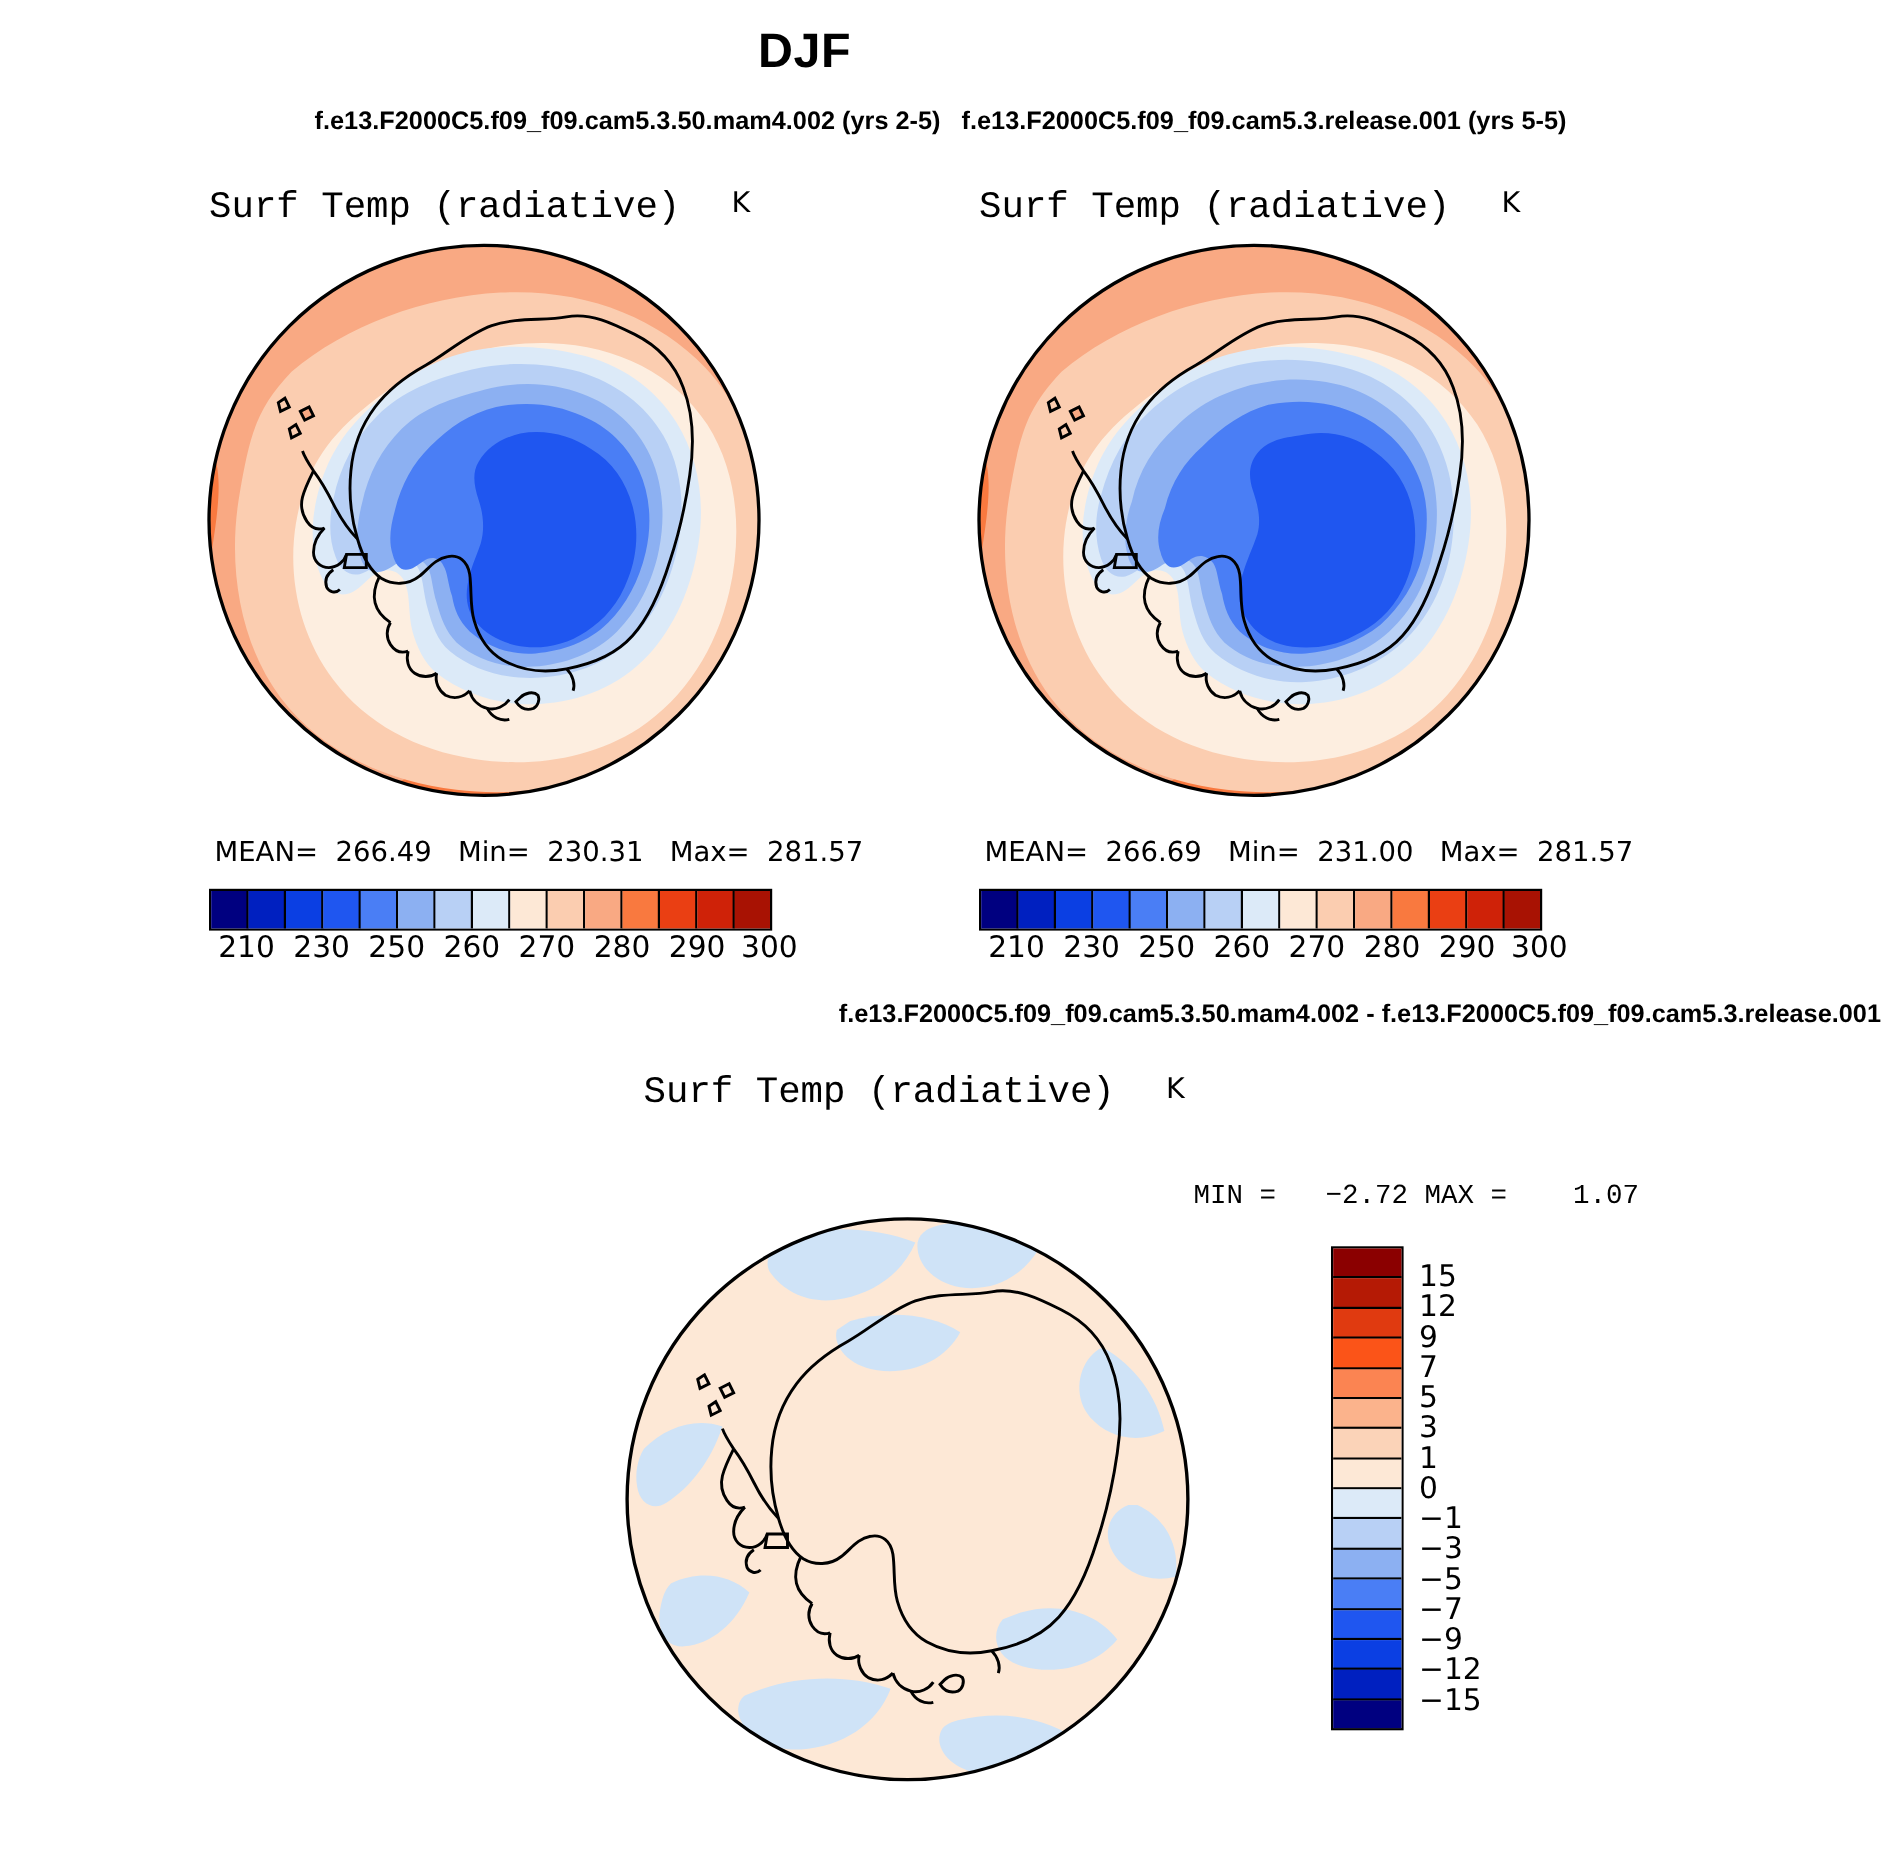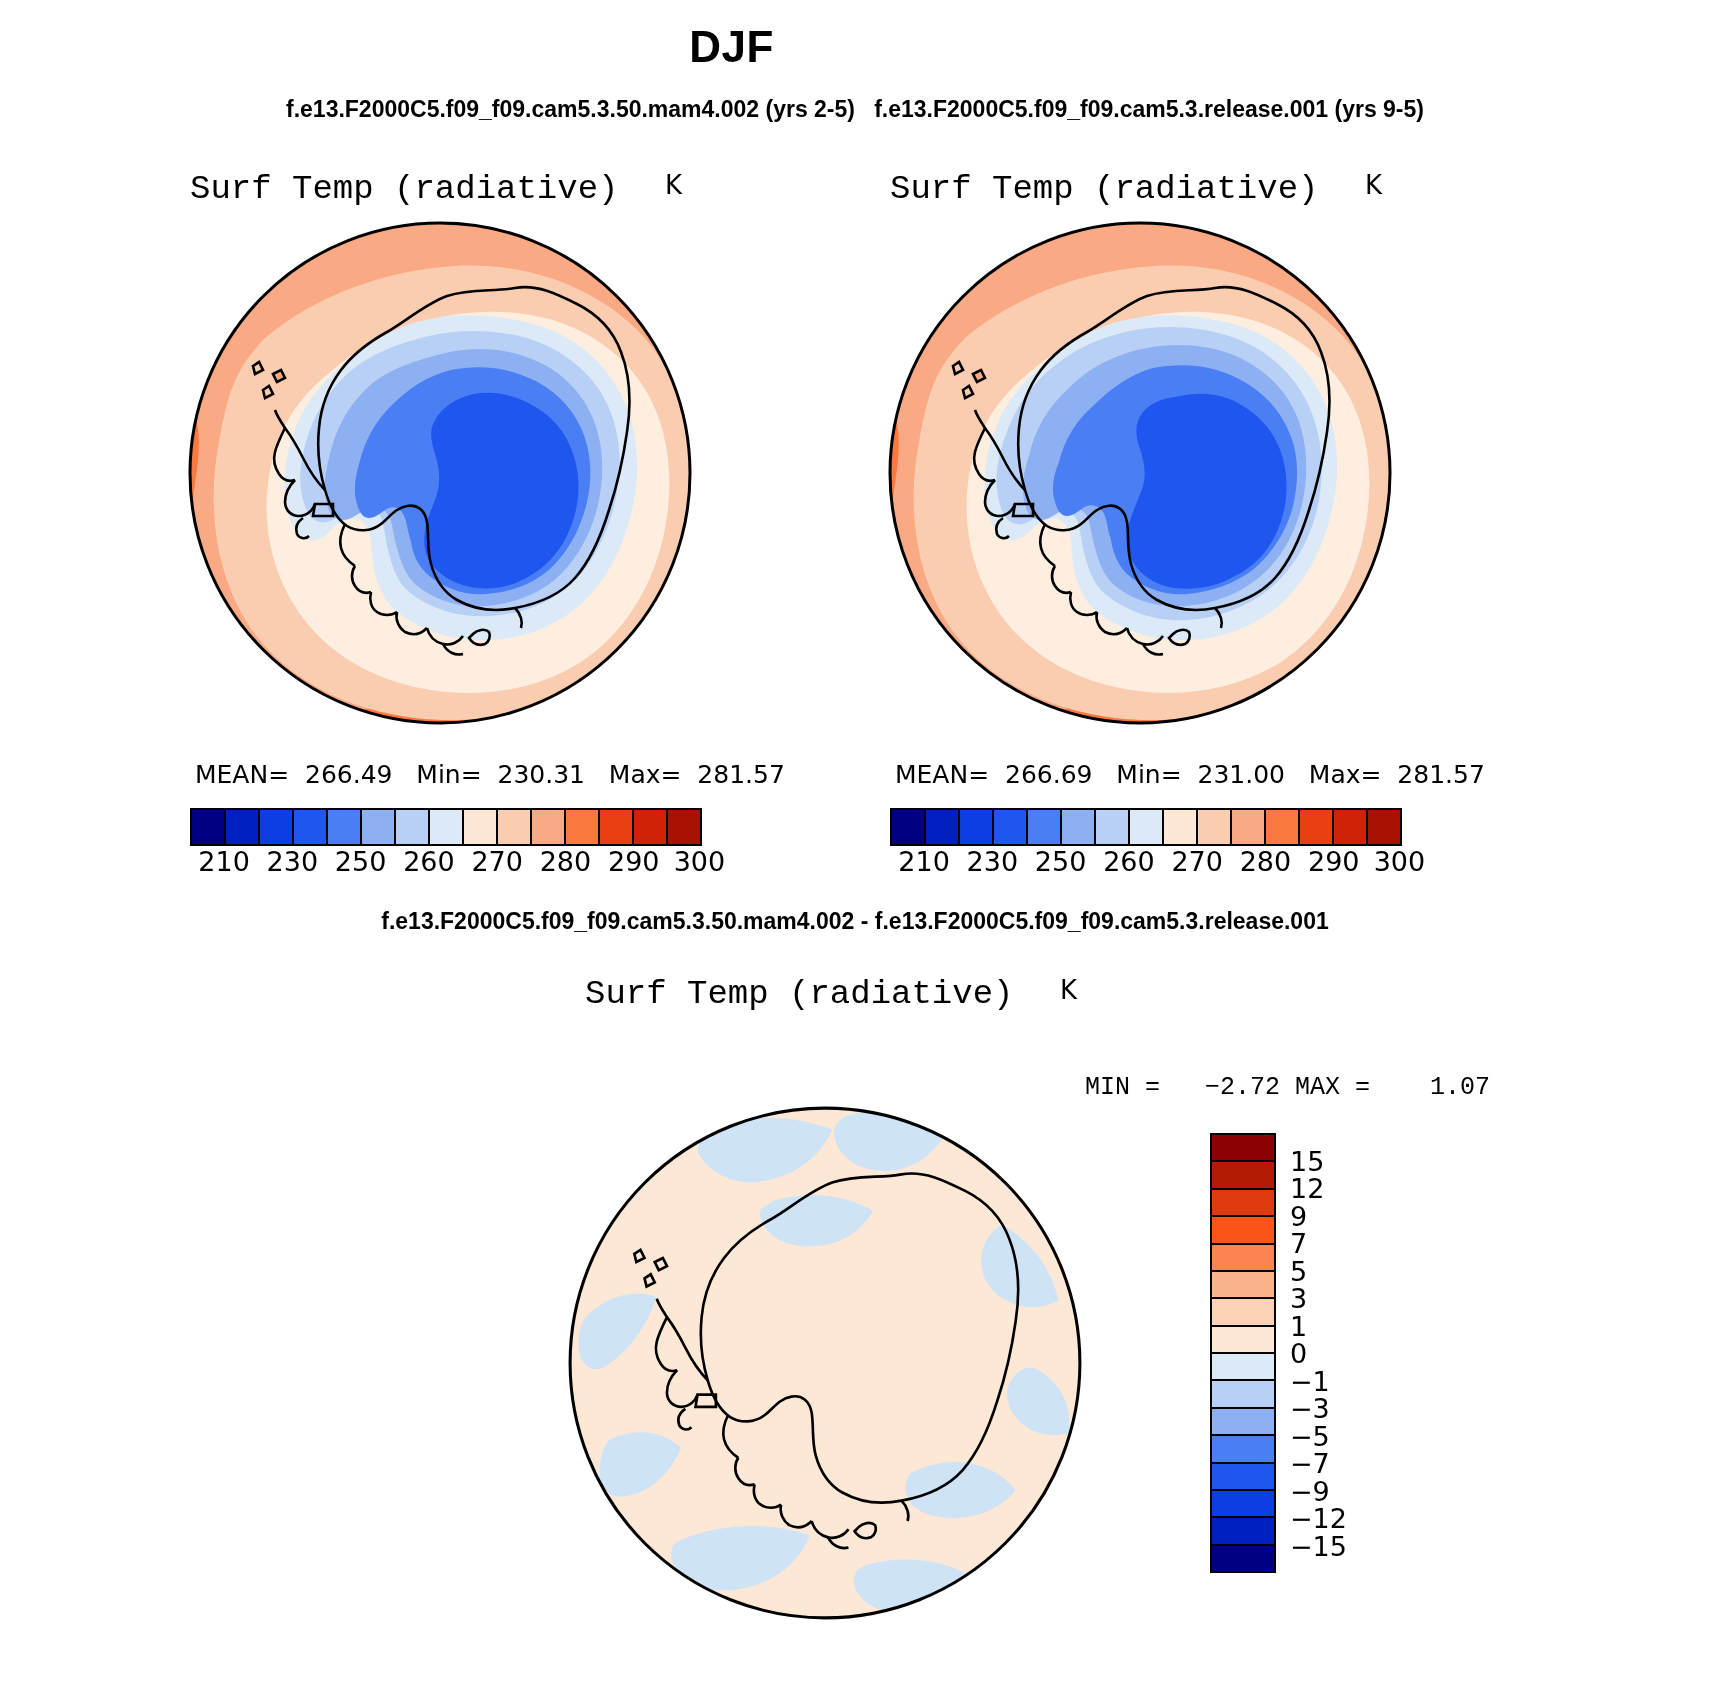--- a/index.html
+++ b/index.html
@@ -15,21 +15,21 @@
     font-family:"Liberation Sans", sans-serif;
     font-weight:bold;font-size:44px;letter-spacing:.5px;
   }
   #case-subtitle{
     top:96px;left:0;width:1710px;text-align:center;
     font-family:"Liberation Sans", sans-serif;
     font-weight:bold;font-size:23px;
   }
   #case-subtitle span{white-space:pre;}
   #diff-title{
-    top:908px;left:0;width:1710px;text-align:center;
+    top:908px;left:0;width:1710px;text-align:right;
     font-family:"Liberation Sans", sans-serif;
     font-weight:bold;font-size:23px;
   }
   
   .panel-varname{
     font-family:Liberation Mono, monospace;
     font-size:34px;font-weight:400;white-space:nowrap;
   }
   .panel-units{
     font-family:"DejaVu Sans", sans-serif;
@@ -63,21 +63,21 @@
   .vcb-labels span{
     position:absolute;left:0;transform:translateY(-50%);
     font-family:"DejaVu Sans", sans-serif;font-size:27px;white-space:nowrap;
   }
   svg{display:block;overflow:visible;}
 </style>
 </head>
 <body>
 
 <div class="abs" id="main-title">DJF</div>
-<div class="abs" id="case-subtitle"><span>f.e13.F2000C5.f09_f09.cam5.3.50.mam4.002 (yrs 2-5)</span><span>   </span><span>f.e13.F2000C5.f09_f09.cam5.3.release.001 (yrs 9-5)</span></div>
+<div class="abs" id="case-subtitle"><span>f.e13.F2000C5.f09_f09.cam5.3.50.mam4.002 (yrs 2-5)</span><span>   </span><span>f.e13.F2000C5.f09_f09.cam5.3.release.001 (yrs 5-5)</span></div>
 
 <div class="abs" style="top:160px;left:125px;width:620px;height:760px;">
   <div class="abs panel-varname" style="top:10px;left:65px;">Surf Temp (radiative)</div>
   <div class="abs panel-units" style="top:10px;left:540px;">K</div>
 
   <div class="abs" style="top:58px;left:60px;">
     <svg width="510" height="510" viewBox="0 0 510 510">
       <defs>
         <clipPath id="clipL">
             <circle cx="255" cy="255" r="250"></circle>

